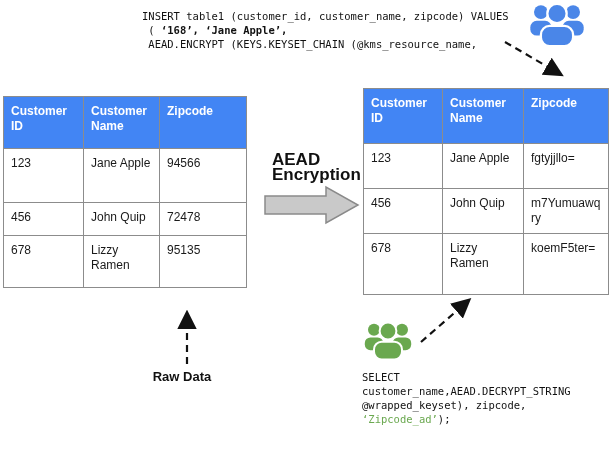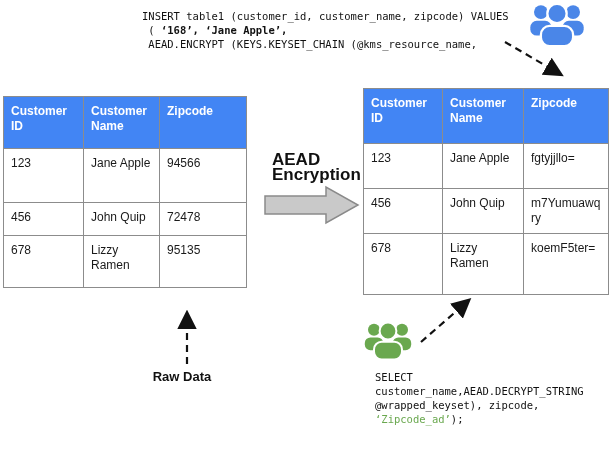--- a/index.html
+++ b/index.html
@@ -9,21 +9,21 @@
   }
   
   .code{
     position:absolute;font-family:"DejaVu Sans Mono",monospace;
     font-size:10.5px;line-height:14px;color:#111;
   }
   .code .ln{white-space:pre;}
   .code .bold{font-weight:bold;}
   .code .green{color:#6aa84f;}
   .insert-sql{left:142px;top:9px;}
-  .select-sql{left:375px;top:370px;}
+  .select-sql{left:362px;top:370px;}
 
   
   table.dtable{border-collapse:collapse;table-layout:fixed;position:absolute;}
   table.dtable td,table.dtable th{
     border:1px solid #8c8c8c;vertical-align:top;text-align:left;
     padding:7px 7px;font-size:12px;line-height:15px;overflow-wrap:anywhere;
   }
   table.dtable th{
     background:#4285f4;color:#ffffff;font-weight:bold;
   }

